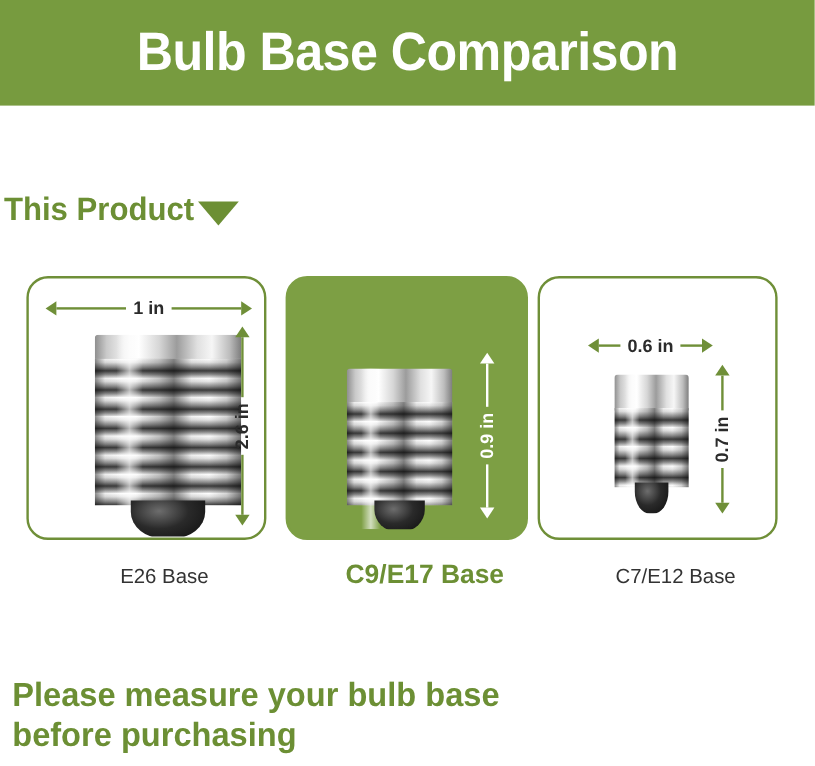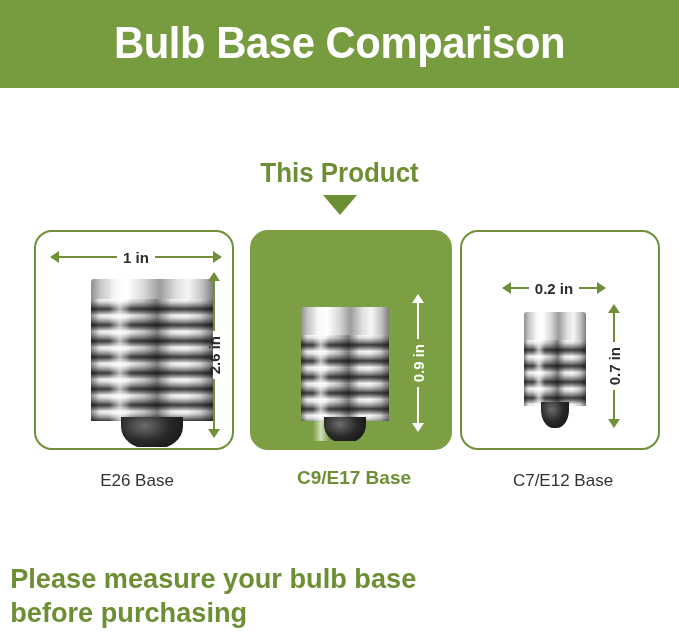--- a/index.html
+++ b/index.html
@@ -24,40 +24,40 @@
     letter-spacing:-0.5px;
     transform:scaleX(0.93);
     white-space:nowrap;
     line-height:1;
     padding-bottom:4px;
   }
 
   
   #this-product-callout{
     position:absolute;left:0;top:160px;width:679px;
-    display:flex;flex-direction:column;align-items:center;
+    display:flex;flex-direction:row;align-items:center;
   }
   #this-product-label{
     color:#6c8f34;
     font-size:27px;
     font-weight:bold;
     line-height:1;
     transform:scaleX(0.96);
   }
   #this-product-arrow{
     margin-top:8px;
     width:0;height:0;
     border-left:17px solid transparent;
     border-right:17px solid transparent;
     border-top:20px solid #6c8f34;
   }
 
   
   #panel-row{
-    position:absolute;left:12px;top:230px;width:564px;height:222px;
+    position:absolute;left:0;top:230px;width:564px;height:222px;
   }
   .panel{
     position:absolute;top:0;height:220px;
     border-radius:18px;
     box-sizing:border-box;
   }
   .panel.outline{
     border:2px solid #6f8f38;
     background:#ffffff;
   }
@@ -185,21 +185,21 @@
   #bulb-c7 .gloss{left:9px;width:12px;}
 
   
   #caption-row{
     position:absolute;left:15px;top:468px;width:679px;height:34px;
   }
   .caption{
     position:absolute;top:0;text-align:center;line-height:1;
   }
   .caption.plain{color:#333333;font-size:17px;}
-  .caption.highlight{color:#6c8f34;font-size:19px;font-weight:bold;}
+  .caption.highlight{color:#6c8f34;font-size:22px;font-weight:bold;}
   #caption-e26{left:22px;width:200px;top:4px;}
   #caption-c9 {left:238px;width:202px;top:0px;}
   #caption-c7 {left:448px;width:200px;top:4px;text-align:center;}
 
   
   #footer-note{
     position:absolute;left:0;top:562px;width:679px;
     color:#6c8f34;
     font-size:28px;font-weight:bold;line-height:1.22;
   }
@@ -262,21 +262,21 @@
       <div class="line"></div>
       <div class="head-b"></div>
     </div>
   </div>
 
   <div class="panel outline" id="panel-c7">
 
     <div class="h-arrow ink-green" style="left:40px;top:47px;width:104px;">
       <div class="head-l"></div>
       <div class="line"></div>
-      <div class="label">0.2 in</div>
+      <div class="label">0.6 in</div>
       <div class="line"></div>
       <div class="head-r"></div>
     </div>
 
     <div class="bulb" id="bulb-c7">
       <div class="collar"></div>
       <div class="threads"></div>
       <div class="gloss"></div>
       <div class="tip"></div>
     </div>

